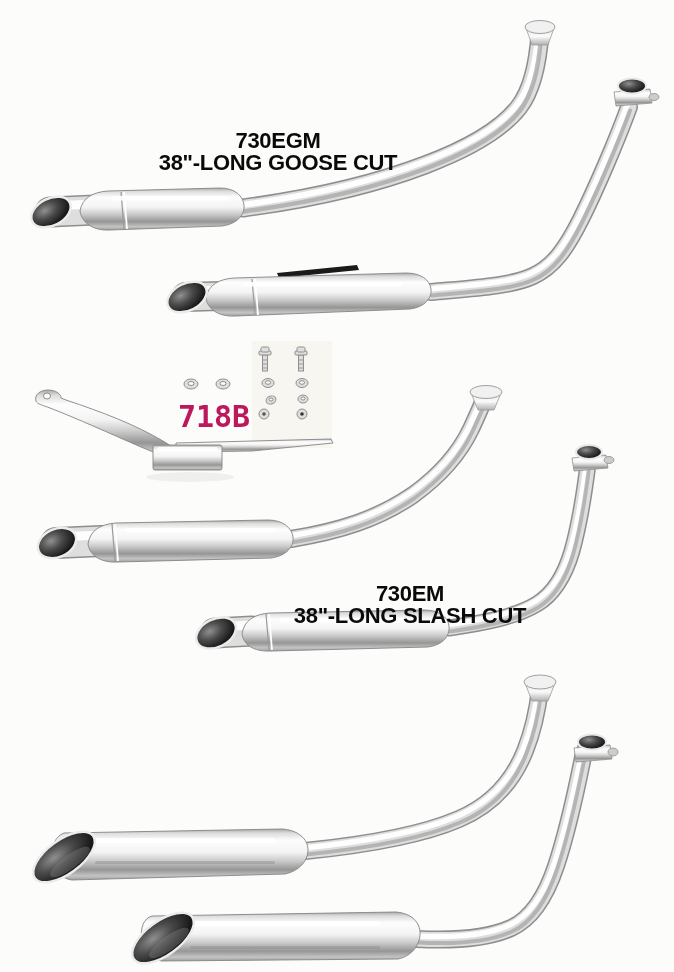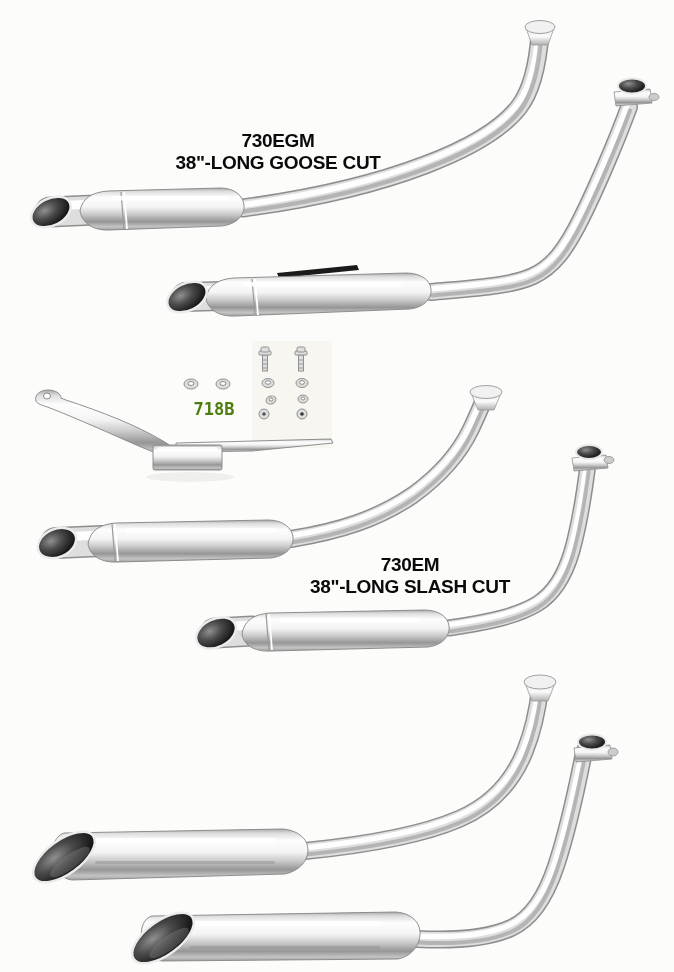--- a/index.html
+++ b/index.html
@@ -1,28 +1,28 @@
 <!DOCTYPE html>
 <html><head>
 <meta charset="utf-8">
 <style>
   html,body{margin:0;padding:0;background:#fcfcfa;}
   .page{position:relative;width:674px;height:972px;background:#fcfcfa;overflow:hidden;
         font-family:"Liberation Sans",sans-serif;}
   .figure-layer{position:absolute;left:0;top:0;width:674px;height:972px;}
   .lbl{position:absolute;text-align:center;font-weight:bold;color:#0a0a0a;
-       font-size:19px;line-height:22px;letter-spacing:-0.3px;white-space:nowrap;}
+       font-size:22px;line-height:22px;letter-spacing:-0.3px;white-space:nowrap;}
   .lbl .code{display:block;}
   .lbl .desc{display:block;}
   #lbl-730egm{left:158px;top:130px;width:240px;}
-  #lbl-730em{left:290px;top:554px;width:240px;text-align:center;}
+  #lbl-730em{left:290px;top:583px;width:240px;text-align:center;}
   #lbl-730e2m{left:101px;top:767px;width:300px;}
   #lbl-718b{left:176px;top:399px;width:76px;text-align:center;
-            font-family:"DejaVu Sans Mono",monospace;font-size:17px;font-weight:bold;
-            letter-spacing:0;color:#4d7c0f;position:absolute;}
+            font-family:"DejaVu Sans Mono",monospace;font-size:30px;font-weight:bold;
+            letter-spacing:0;color:#be185d;position:absolute;}
   .t-edge{stroke:#8e8e8e;fill:none;stroke-linecap:round;}
   .t-body{stroke:#dedede;fill:none;stroke-linecap:round;}
   .t-hi{stroke:#ffffff;fill:none;stroke-linecap:round;opacity:.95;}
   .t-lo{stroke:#a2a2a2;fill:none;stroke-linecap:round;opacity:.7;}
   .muff{fill:url(#gMuff);stroke:#858585;stroke-width:.9;}
   .stripe{fill:#ffffff;opacity:.9;}
   .stripe-dk{fill:#8f8f8f;opacity:.45;}
   .seam-d{stroke:#9a9a9a;stroke-width:1.2;fill:none;}
   .seam-l{stroke:#ffffff;stroke-width:1.8;fill:none;}
   .tip{fill:url(#gTip);stroke:#ececec;stroke-width:2.5;}

